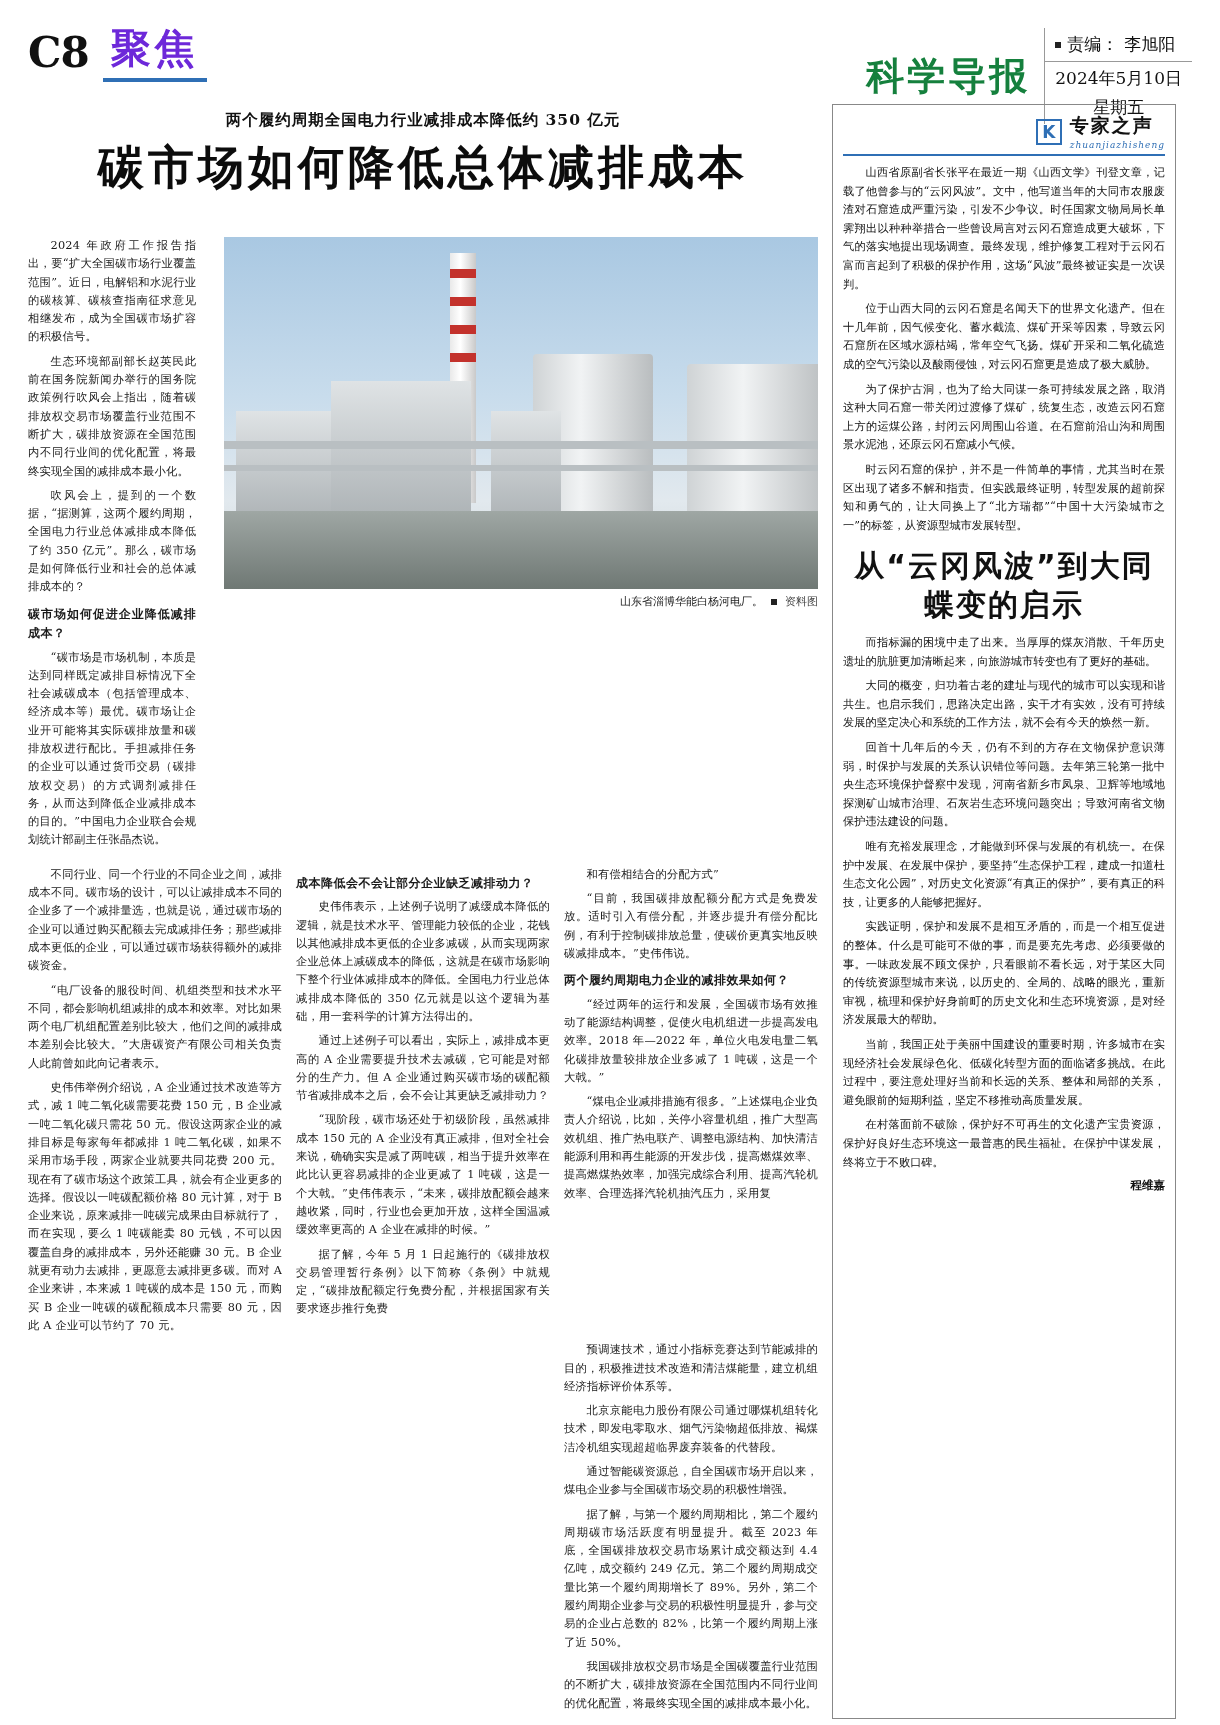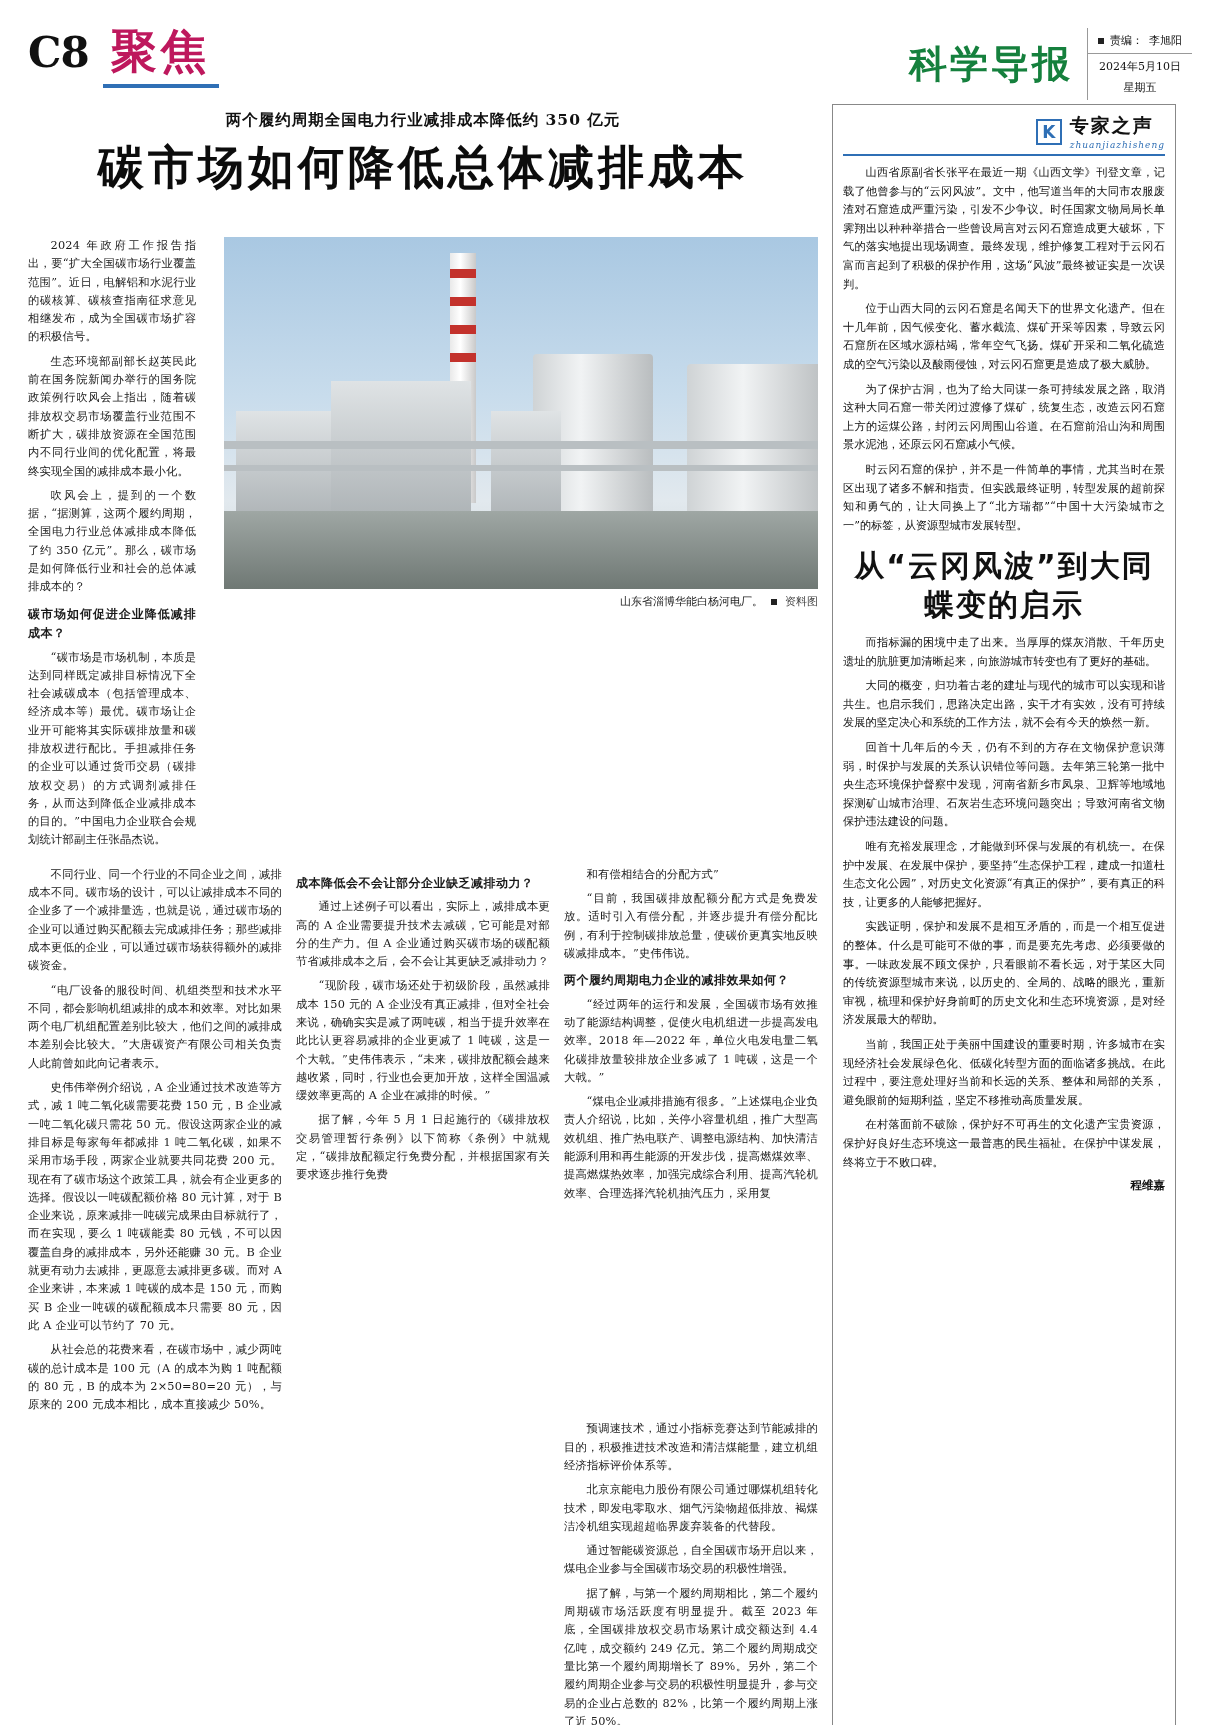--- a/index.html
+++ b/index.html
@@ -12,32 +12,32 @@
     position:relative;
   }
   .page { width:1220px; height:1725px; padding:22px 28px 14px 28px; position:relative; }
 
   
   .masthead { display:flex; align-items:flex-start; justify-content:space-between; height:72px;gap:22px; }
   .mh-left { display:flex; align-items:flex-start; gap:14px; }
   .page-no { font-family:"DejaVu Serif", serif; font-size:42px; font-weight:700; letter-spacing:-1px; line-height:1; padding-top:10px; }
   .section-badge { position:relative; }
   .section-badge .jz {
-    font-family:"DejaVu Sans", sans-serif; font-weight:700; font-size:46px; line-height:1;
-    letter-spacing:4px; color:#be185d; padding:6px 8px 8px 8px;
+    font-family:"DejaVu Sans", sans-serif; font-weight:700; font-size:40px; line-height:1;
+    letter-spacing:4px; color:#6d28d9; padding:6px 8px 8px 8px;
   }
   .section-badge .rule { height:4px; background:#2f6fb5; margin-top:2px; }
 
   .mh-right { display:flex; align-items:center; gap:0; margin-top:6px; }
   .paper-name {
     font-family:Liberation Serif, serif; font-weight:700; font-size:38px; letter-spacing:3px;
     padding:6px 14px 6px 10px; color:#15803d;
   }
   .mh-meta { display:flex; flex-direction:column; border-left:1px solid #999; }
-  .mh-meta .row { font-size:11px; padding:5px 10px; display:flex; align-items:center; gap:6px; white-space:nowrap; }
+  .mh-meta .row { font-size:17px; padding:5px 10px; display:flex; align-items:center; gap:6px; white-space:nowrap; }
   .mh-meta .row.top { border-bottom:1px solid #999; }
   .sq { width:6px; height:6px; background:#222; display:inline-block; }
   .date-row { display:flex; gap:22px;flex-direction:column; }
 
   
   .main-wrap { display:flex; gap:14px; margin-top:10px; }
   .left-col { width:790px; }
   .right-col { width:344px; border:1px solid #888; padding:8px 10px 10px 10px; }
 
   .kicker { text-align:center; font-size:15.5px; font-weight:700; letter-spacing:1px; margin:6px 0 6px 0; }
@@ -159,24 +159,24 @@
             <span class="src">资料图</span>
           </div>
         </div>
       </div>
 
       <div class="three-cols">
         <div class="c col-text">
           <p>不同行业、同一个行业的不同企业之间，减排成本不同。碳市场的设计，可以让减排成本不同的企业多了一个减排量选，也就是说，通过碳市场的企业可以通过购买配额去完成减排任务；那些减排成本更低的企业，可以通过碳市场获得额外的减排碳资金。</p>
           <p>“电厂设备的服役时间、机组类型和技术水平不同，都会影响机组减排的成本和效率。对比如果两个电厂机组配置差别比较大，他们之间的减排成本差别会比较大。”大唐碳资产有限公司相关负责人此前曾如此向记者表示。</p>
           <p>史伟伟举例介绍说，A 企业通过技术改造等方式，减 1 吨二氧化碳需要花费 150 元，B 企业减一吨二氧化碳只需花 50 元。假设这两家企业的减排目标是每家每年都减排 1 吨二氧化碳，如果不采用市场手段，两家企业就要共同花费 200 元。现在有了碳市场这个政策工具，就会有企业更多的选择。假设以一吨碳配额价格 80 元计算，对于 B 企业来说，原来减排一吨碳完成果由目标就行了，而在实现，要么 1 吨碳能卖 80 元钱，不可以因覆盖自身的减排成本，另外还能赚 30 元。B 企业就更有动力去减排，更愿意去减排更多碳。而对 A 企业来讲，本来减 1 吨碳的成本是 150 元，而购买 B 企业一吨碳的碳配额成本只需要 80 元，因此 A 企业可以节约了 70 元。</p>
-          <p>从社会总的花费来看，在碳市场中，减少两吨碳的总计成本是 100 元（A 的成本为购 1 吨配额的 80 元，B 的成本为 2×50=80=20 元），与原来的 200 元成本相比，成本直接减少 50%。</p>
         </div>
         <div class="c col-text">
           <div class="sub-h">成本降低会不会让部分企业缺乏减排动力？</div>
+          <p>史伟伟表示，上述例子说明了减缓成本降低的逻辑，就是技术水平、管理能力较低的企业，花钱以其他减排成本更低的企业多减碳，从而实现两家企业总体上减碳成本的降低，这就是在碳市场影响下整个行业体减排成本的降低。全国电力行业总体减排成本降低的 350 亿元就是以这个逻辑为基础，用一套科学的计算方法得出的。</p>
           <p>通过上述例子可以看出，实际上，减排成本更高的 A 企业需要提升技术去减碳，它可能是对部分的生产力。但 A 企业通过购买碳市场的碳配额节省减排成本之后，会不会让其更缺乏减排动力？</p>
           <p>“现阶段，碳市场还处于初级阶段，虽然减排成本 150 元的 A 企业没有真正减排，但对全社会来说，确确实实是减了两吨碳，相当于提升效率在此比认更容易减排的企业更减了 1 吨碳，这是一个大戟。”史伟伟表示，“未来，碳排放配额会越来越收紧，同时，行业也会更加开放，这样全国温减缓效率更高的 A 企业在减排的时候。”</p>
           <p>据了解，今年 5 月 1 日起施行的《碳排放权交易管理暂行条例》以下简称《条例》中就规定，“碳排放配额定行免费分配，并根据国家有关要求逐步推行免费</p>
         </div>
         <div class="c col-text">
           <p>和有偿相结合的分配方式”</p>
           <p>“目前，我国碳排放配额分配方式是免费发放。适时引入有偿分配，并逐步提升有偿分配比例，有利于控制碳排放总量，使碳价更真实地反映碳减排成本。”史伟伟说。</p>
           <div class="sub-h">两个履约周期电力企业的减排效果如何？</div>
           <p>“经过两年的运行和发展，全国碳市场有效推动了能源结构调整，促使火电机组进一步提高发电效率。2018 年—2022 年，单位火电发电量二氧化碳排放量较排放企业多减了 1 吨碳，这是一个大戟。”</p>
           <p>“煤电企业减排措施有很多。”上述煤电企业负责人介绍说，比如，关停小容量机组，推广大型高效机组、推广热电联产、调整电源结构、加快清洁能源利用和再生能源的开发步伐，提高燃煤效率、提高燃煤热效率，加强完成综合利用、提高汽轮机效率、合理选择汽轮机抽汽压力，采用复</p>

